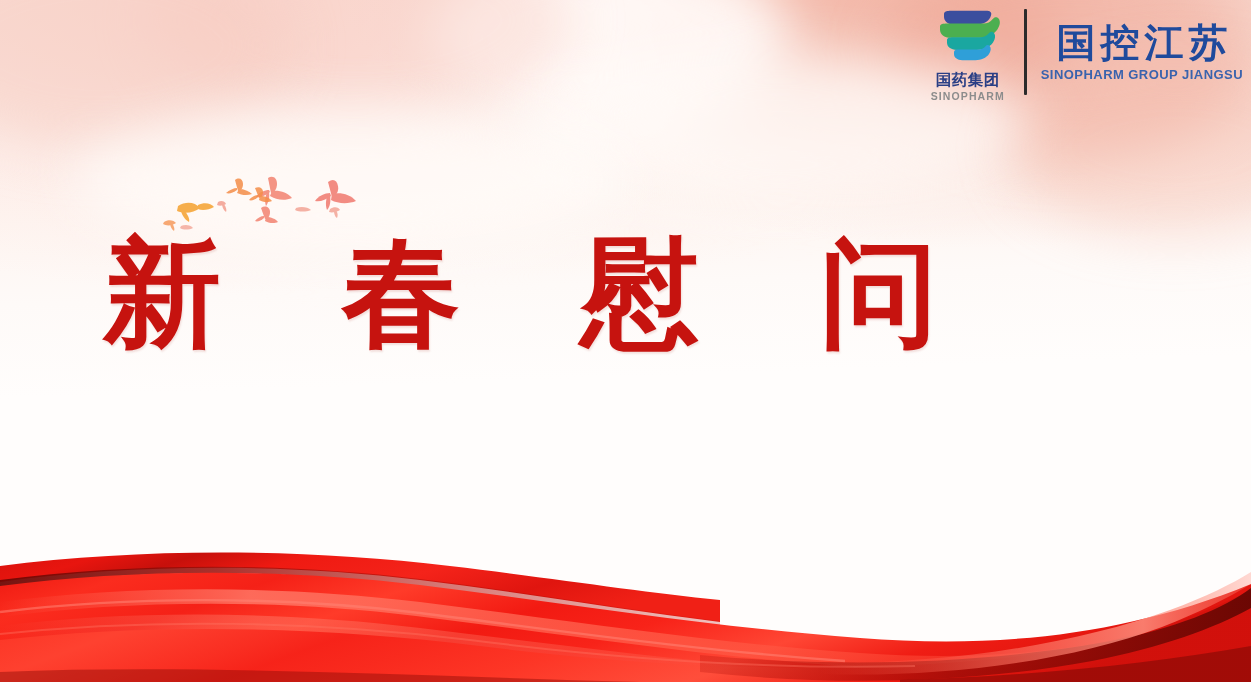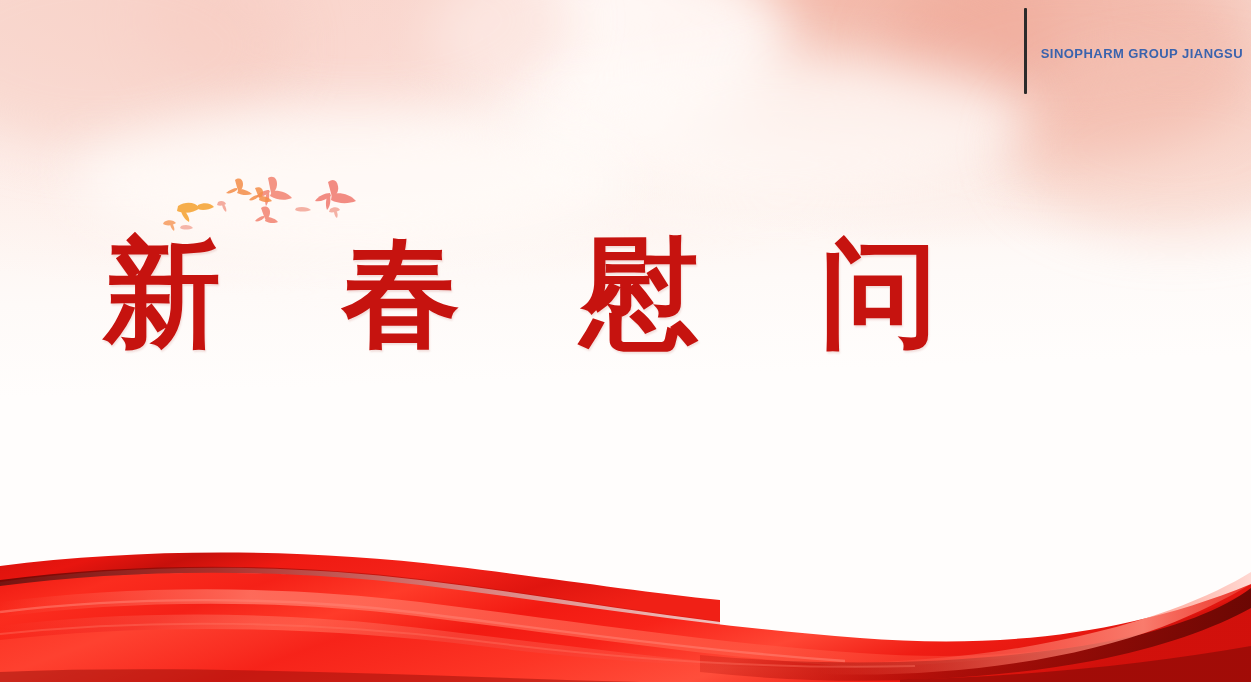--- a/index.html
+++ b/index.html
@@ -121,24 +121,46 @@
   <div class="cloud c2"></div>
   <div class="cloud c3"></div>
   <div class="cloud c4"></div>
   <div class="cloud c5"></div>
   <div class="cloud c6"></div>
   <div class="cloud c7"></div>
   <div class="cloud c8"></div>
 
   <div class="logo-lockup">
 
+    <div class="brand-mark-block">
+      <svg class="mark" viewBox="0 0 76 60">
+
+        <path d="M14 4 C14 1.5 17 0.8 21 0.8 L56 0.8 C60 0.8 62 2.2 61 5.6
+                 C59.4 11 54 14.6 47 14.6 L24 14.6 C17.5 14.6 14 11.2 14 6.6 Z" fill="#3b4e9e"></path>
+
+        <path d="M10 16.5 C10 14 13 13.4 17 13.4 L53 13.4 C57.5 13.4 60.5 12 62.5 9.2
+                 C64.5 6.6 67 6.6 68.6 8.6 C70.6 11.2 70.2 15.4 67.4 19.4
+                 C63.8 24.6 57 27.8 49 27.8 L21 27.8 C14 27.8 10 24.2 10 19.4 Z" fill="#4caf50"></path>
+
+        <path d="M17 30 C17 27.8 19.6 27.2 23 27.2 L50 27.2 C54 27.2 56.8 26 58.6 23.6
+                 C60.4 21.3 62.6 21.3 64 23.1 C65.8 25.4 65.4 29 63 32.5
+                 C59.8 37.1 53.8 39.9 46.8 39.9 L27 39.9 C20.6 39.9 17 36.8 17 32.6 Z" fill="#1aa7a0"></path>
+
+        <path d="M24 42 C24 40.1 26.2 39.6 29 39.6 L48 39.6 C51.4 39.6 53.8 38.6 55.3 36.6
+                 C56.8 34.7 58.6 34.7 59.8 36.2 C61.3 38.1 61 41.1 59 44
+                 C56.3 47.9 51.3 50.2 45.4 50.2 L32.4 50.2 C27 50.2 24 47.6 24 44.1 Z" fill="#2f9fd8"></path>
+      </svg>
+      <div class="brand-cn">国药集团</div>
+      <div class="brand-en">SINOPHARM</div>
+    </div>
 
     <div class="divider"></div>
 
     <div class="brand-right">
+      <div class="jiangsu-cn">国控江苏</div>
       <div class="jiangsu-en">SINOPHARM GROUP JIANGSU</div>
     </div>
   </div>
 
   <svg class="birds" viewBox="0 0 230 90">
     <g opacity="0.92">
 
       <g fill="#ef6f63" opacity="0.85">
         <path d="M168 22 C173 18 177 20 178 26 C179 32 176 36 172 37 Z"></path>
         <path d="M172 34 C180 32 190 34 196 41 C189 44 178 44 171 40 Z"></path>

